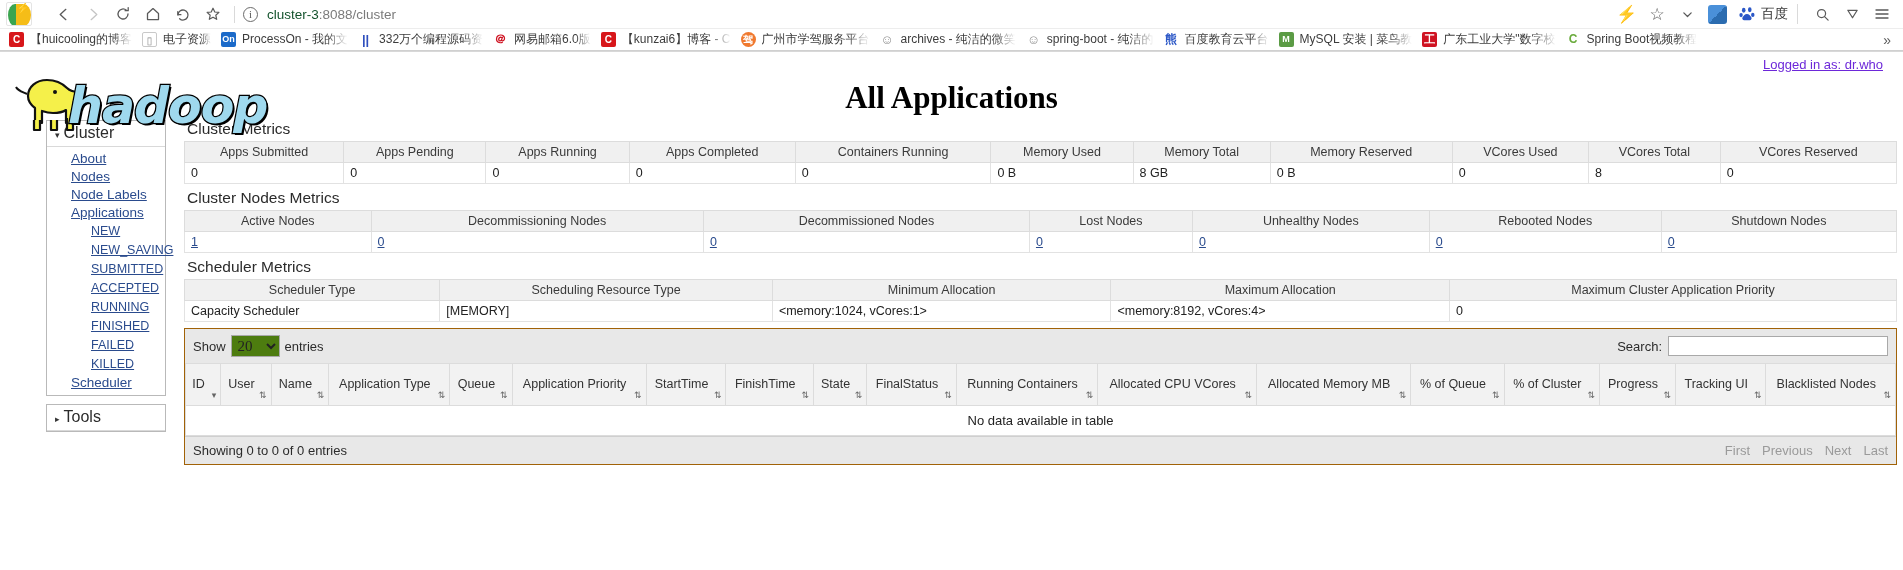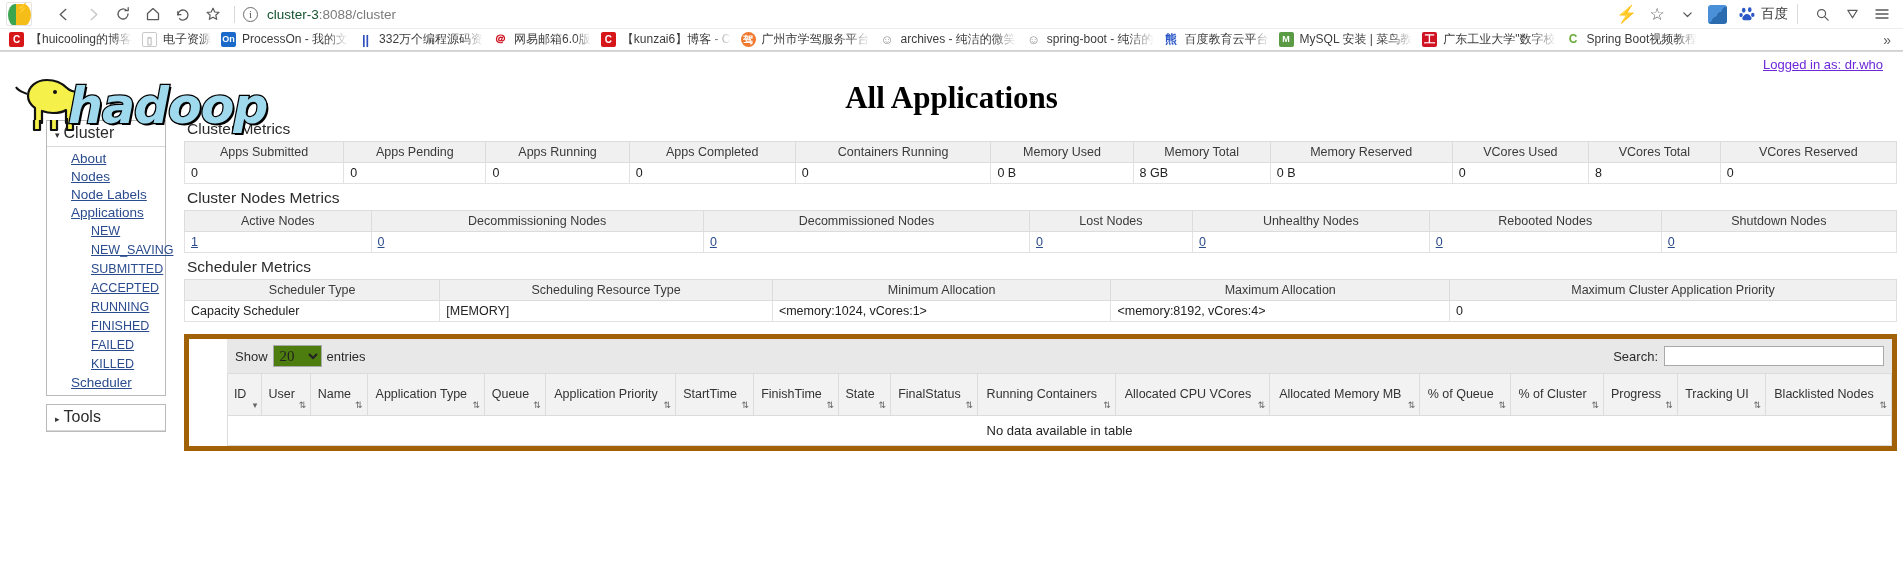--- a/index.html
+++ b/index.html
@@ -295,23 +295,22 @@
     background: #fff;
     height: 20px;
   }
   table.metrics td a {
     color: #2a4b8d;
     text-decoration: underline;
   }
 
   
   .dt-wrap {
-    border: 5px solid #a16207;
-    margin-top: 12px;
-    padding-left: 38px;
+    border: 1px solid #a16207;
+    margin-top: 6px;
   }
   .dt-top {
     background: #e8e8e8;
     display: flex;
     align-items: center;
     justify-content: space-between;
     padding: 6px 8px;
     font-size: 13px;
     color: #2b2b2b;
   }
@@ -702,17 +701,26 @@
                 <th><span>Blacklisted Nodes</span><span class="sort-ico">⇅</span></th>
               </tr>
             </thead>
           <tbody>
             <tr>
               <td class="empty" colspan="18">No data available in table</td>
             </tr>
           </tbody>
         </table>
 
+        <div class="dt-bottom">
+          <span>Showing 0 to 0 of 0 entries</span>
+          <div class="dt-paginate" id="paginate">
+              <span class="active">First</span>
+              <span class="active">Previous</span>
+              <span class="active">Next</span>
+              <span class="active">Last</span>
+            </div>
+        </div>
       </div>
 
     </div>
   </div>
 </div>
 
 </body></html>

